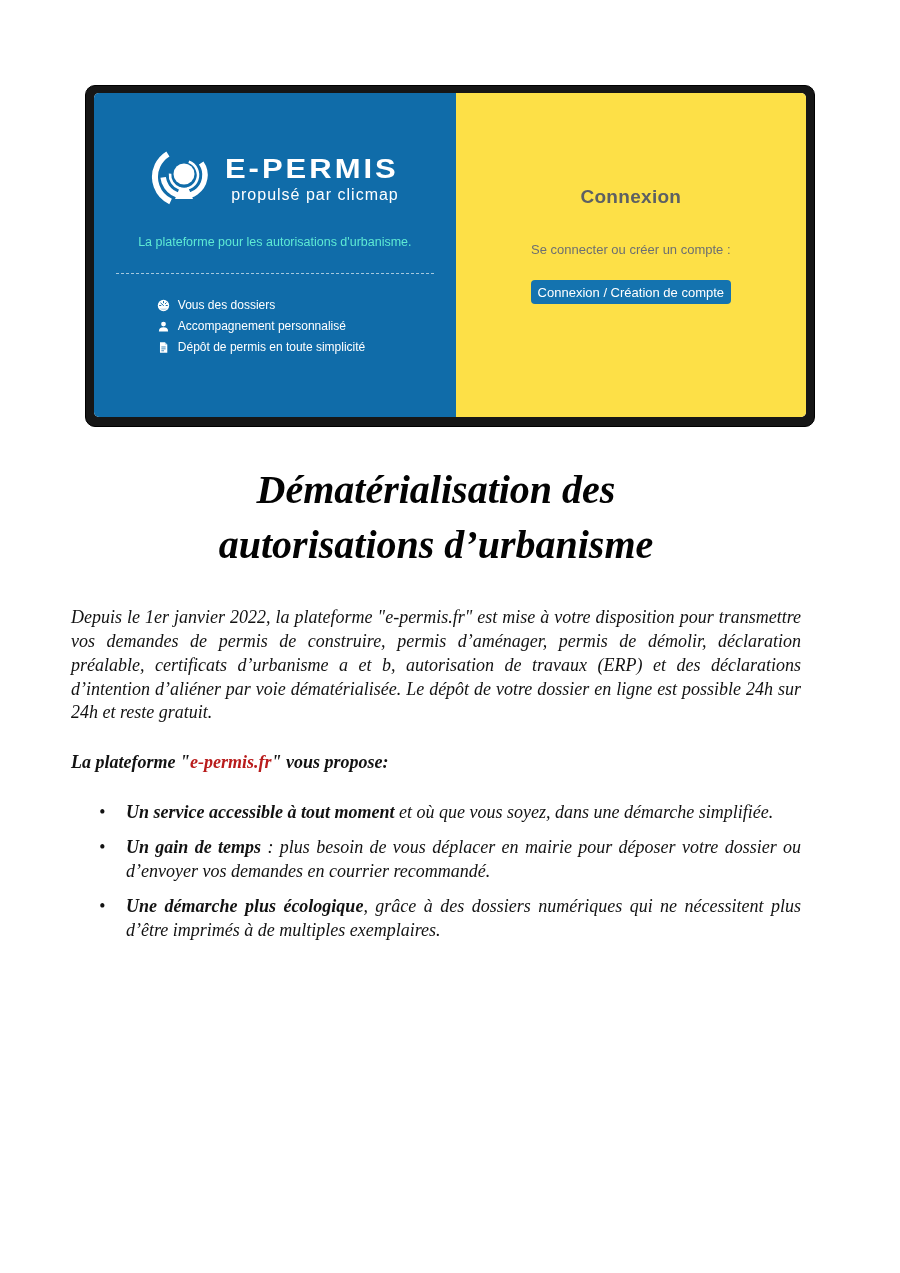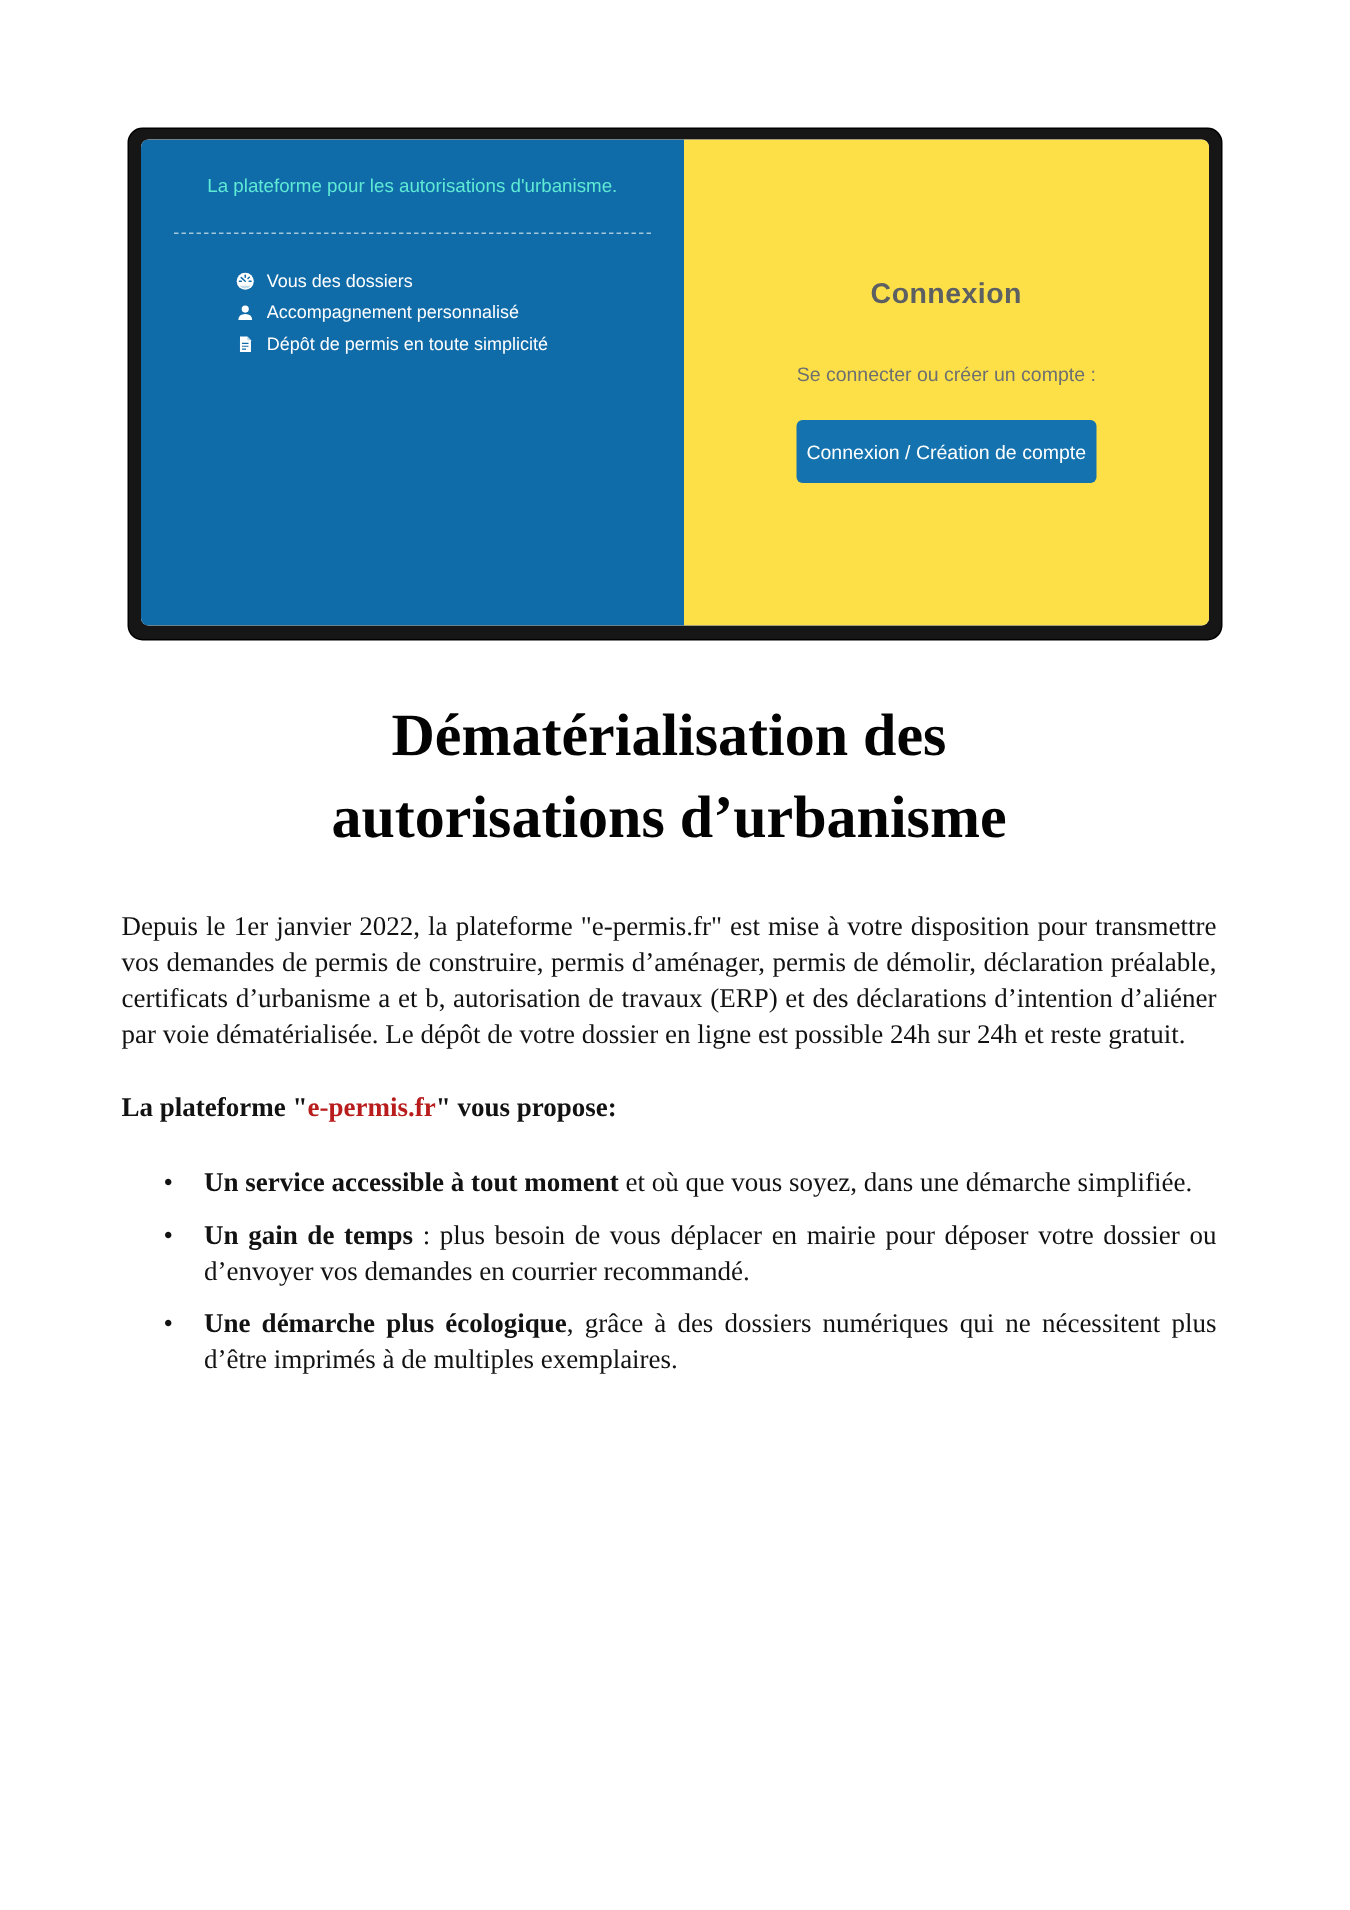--- a/index.html
+++ b/index.html
@@ -31,27 +31,27 @@
   .panel-tagline { margin-top:24px; font-size:12.5px; color:#5eead4; }
   .panel-divider { margin-top:24px; width:318px; border-top:1px dashed rgba(255,255,255,.62); height:0; }
   .features { margin-top:24px; list-style:none; align-self:center; width:236px; }
   .features li { display:flex; align-items:center; gap:8px; font-size:12px; margin-bottom:7px; color:#fff; }
   .f-icon { width:13px; height:13px; flex:0 0 auto; }
 
   .panel-right { flex:1; background:#fde047; display:flex; flex-direction:column; align-items:center; }
   .cx-title { margin-top:93px; font-size:19px; font-weight:700; color:#5d6063; letter-spacing:.3px; }
   .cx-sub { margin-top:34px; font-size:13px; color:#6d6f71; }
   .cx-btn {
-    margin-top:23px; width:200px; height:42px; background:#1473AF; color:#fff;
+    margin-top:23px; width:200px; height:24px; background:#1473AF; color:#fff;
     border:none; border-radius:4px; font-size:13px; font-family:"Liberation Sans", sans-serif;
     cursor:pointer;
   }
 
   
-  .article { position:absolute; left:81px; top:462px; width:730px; color:#121212; }
+  .article { position:absolute; left:71px; top:462px; width:730px; color:#121212;font-style:italic; }
   .article h1 {
     font-size:40px; line-height:1.38; font-weight:700; text-align:center;
     color:#030303; margin-bottom:34px;
   }
   .article h1 span { display:block; }
   .article p { font-size:18px; line-height:1.32; text-align:justify; margin-bottom:26px; }
   .lead { font-size:22px; font-weight:700; text-align:left !important; margin-bottom:22px; }
   .lead a { color:#b91c1c; text-decoration:none; font-weight:700; }
   .bullets { list-style:none; padding-left:55px; margin-bottom:24px; }
   .bullets li {
@@ -59,20 +59,35 @@
   }
   .bullets li::before { content:"\2022"; position:absolute; left:-27px; top:0; }
 </style>
 </head>
 <body>
 
 <div class="shot-frame">
   <div class="screen">
 
     <div class="panel-left">
+      <div class="logo-row">
+        <svg class="logo-icon" viewBox="0 0 64 66">
+          <g fill="none" stroke="#ffffff">
+            <circle cx="33" cy="30" r="14" stroke-width="2.6" stroke-dasharray="62 26" transform="rotate(-70 33 30)"></circle>
+            <circle cx="33" cy="30" r="21" stroke-width="5.5" stroke-dasharray="76 56" transform="rotate(-35 33 30)"></circle>
+            <circle cx="31" cy="32" r="27" stroke-width="6" stroke-dasharray="58 112" transform="rotate(115 31 32)"></circle>
+          </g>
+          <circle cx="33" cy="29" r="10.5" fill="#ffffff"></circle>
+          <path d="M24 54 L42 54 L37 42 Q33 46 29 42 Z" fill="#ffffff"></path>
+        </svg>
+        <div class="logo-textcol">
+          <div class="brand-name">E-PERMIS</div>
+          <div class="brand-sub">propulsé par clicmap</div>
+        </div>
+      </div>
 
       <div class="panel-tagline">La plateforme pour les autorisations d'urbanisme.</div>
       <div class="panel-divider"></div>
 
       <ul class="features">
         <li>
           <svg class="f-icon" viewBox="0 0 24 24">
             <circle cx="12" cy="12" r="10.5" fill="#ffffff"></circle>
             <g stroke="#106CA9" stroke-width="1.8" stroke-linecap="round">
               <line x1="12" y1="12" x2="7" y2="7.5"></line>

